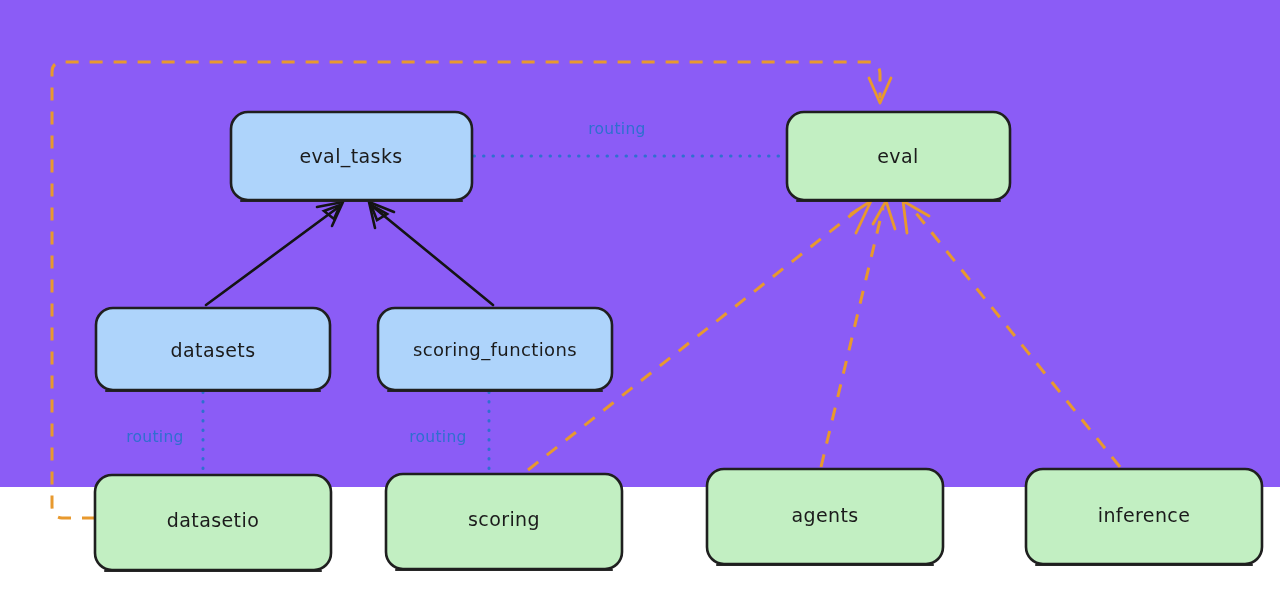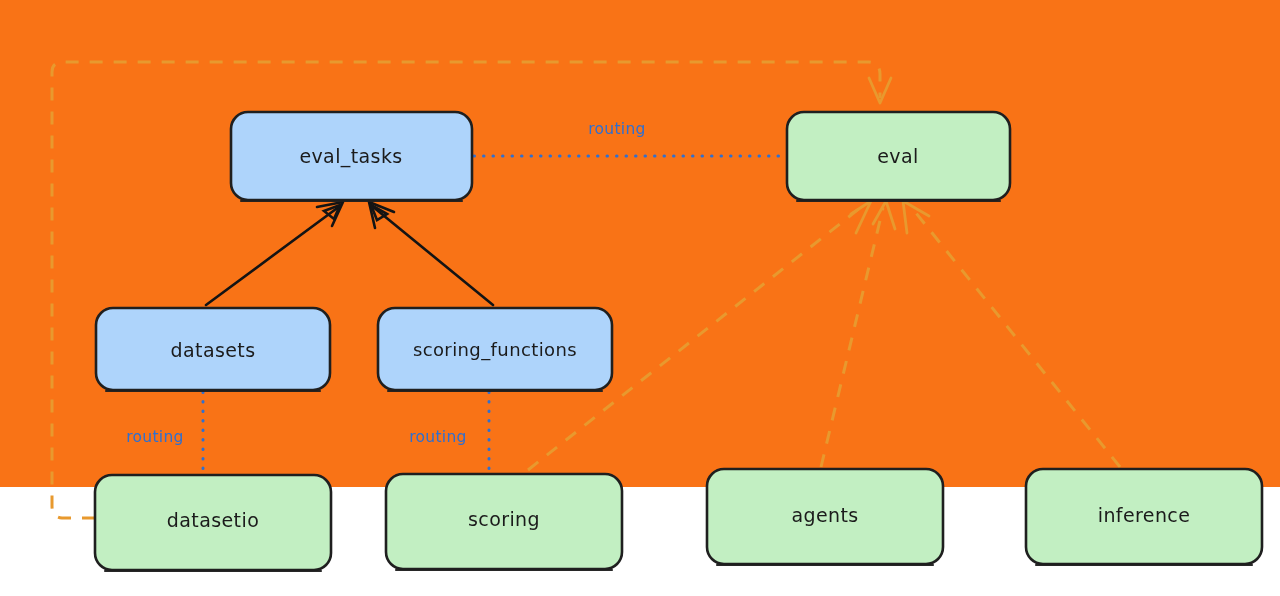--- a/index.html
+++ b/index.html
@@ -11,21 +11,21 @@
   body {
     width: 1280px;
     height: 596px;
     font-family: "DejaVu Sans", sans-serif;
     overflow: hidden;
   }
   #diagram-root {
     position: relative;
     width: 1280px;
     height: 487px;
-    background: #f97316;
+    background: #8b5cf6;
   }
   #diagram-svg {
     position: absolute;
     top: 0;
     left: 0;
     width: 1280px;
     height: 596px;
   }
   .node-label {
     font-family: "DejaVu Sans", sans-serif;

